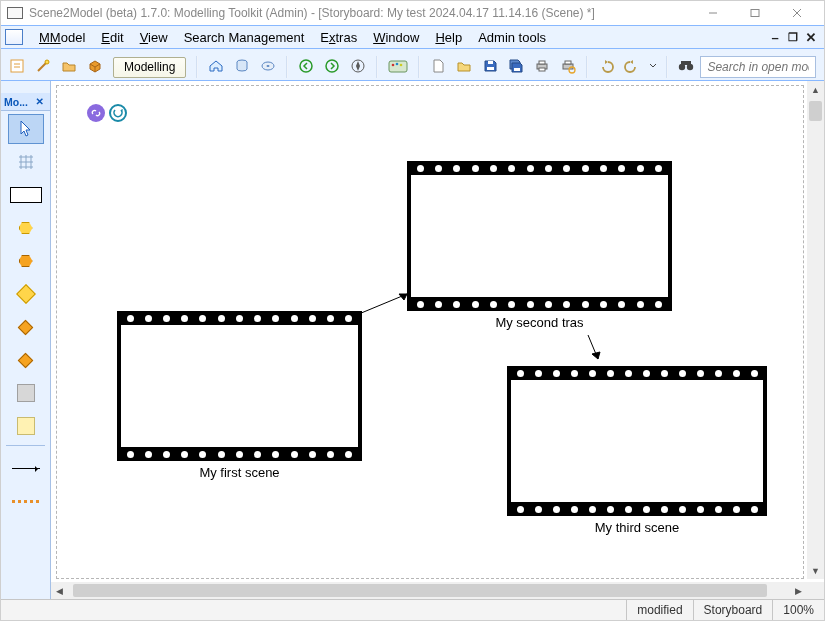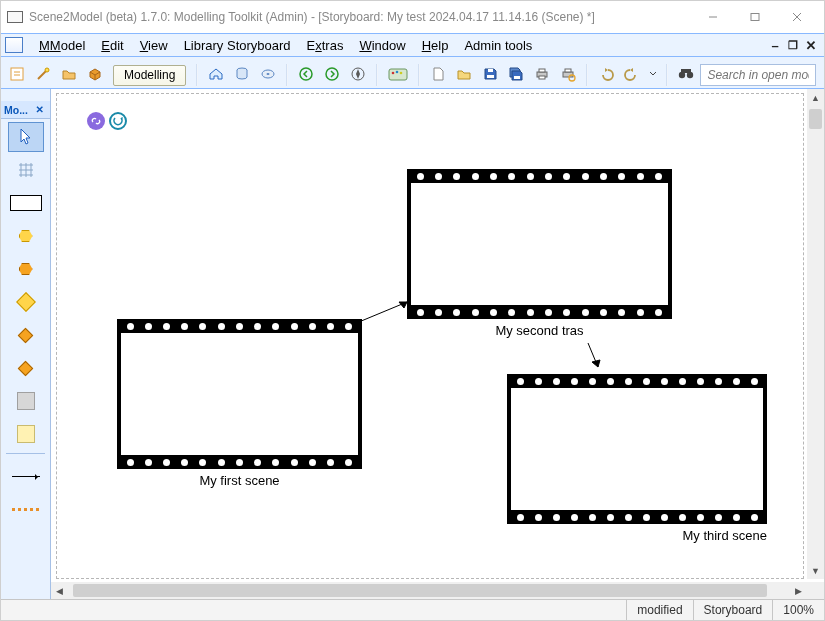--- a/index.html
+++ b/index.html
@@ -1,20 +1,20 @@
 <!DOCTYPE html>
 <html><head>
 <meta charset="utf-8">
 <style>
   * { margin: 0; padding: 0; box-sizing: border-box; }
   body { font-family: "Segoe UI", Tahoma, sans-serif; font-size: 12px; background: #fff; overflow: hidden; }
   #app { width: 825px; height: 621px; display: flex; flex-direction: column; border: 1px solid #cfcfcf; background: #fff; }
 
   
-  .titlebar { height: 32px; background: #fff; display: flex; align-items: center; padding: 0 6px; color: #888; font-size: 12px; }
+  .titlebar { height: 24px; background: #fff; display: flex; align-items: center; padding: 0 6px; color: #888; font-size: 12px; }
   .titlebar .appicon { width: 16px; height: 12px; margin-right: 6px; background: #f8f8f8; border: 1px solid #666; }
   .titlebar .title-text { flex: 1; }
   .winbtns { display: flex; gap: 0; }
   .winbtn { width: 42px; height: 26px; display: flex; align-items: center; justify-content: center; color: #888; font-size: 12px; }
   .winbtn svg { stroke: #8a8a8a; }
 
   
   .menubar { height: 24px; background: #eaf3ff; border-top: 1px solid #88b8ff; border-bottom: 1px solid #88b8ff; display: flex; align-items: stretch; padding: 0 4px; position: relative; }
   .menubar .appicon2 { width: 18px; height: 16px; align-self: center; margin-right: 8px; border: 1px solid #4a7ec8; background: linear-gradient(#fff,#e8f0ff); }
   .menuitem { display: flex; align-items: center; padding: 0 8px; font-size: 13px; color: #000; }
@@ -118,21 +118,21 @@
         <span><span class="ul">M</span><span></span></span>
         <span><span class="ul">M</span>odel</span>
       </div>
     <div class="menuitem">
         <span><span class="ul">E</span>dit</span>
       </div>
     <div class="menuitem">
         <span><span class="ul">V</span>iew</span>
       </div>
     <div class="menuitem">
-        <span>Library Storyboard</span>
+        <span>Search Management</span>
       </div>
     <div class="menuitem">
         <span>E<span class="ul">x</span>tras</span>
       </div>
     <div class="menuitem">
         <span><span class="ul">W</span>indow</span>
       </div>
     <div class="menuitem">
         <span><span class="ul">H</span>elp</span>
       </div>
@@ -436,21 +436,21 @@
                   <i></i>
                   <i></i>
                   <i></i>
                   <i></i>
                   <i></i>
                 </div>
             </div>
             <div class="scene-label">My second tras</div>
           </div>
 
-          <div class="scene" style="left:450px; top:280px;align-items:flex-end;">
+          <div class="scene" style="left:450px; top:280px;">
             <div class="film" style="width:260px;height:150px;">
               <div class="holes top">
                   <i></i>
                   <i></i>
                   <i></i>
                   <i></i>
                   <i></i>
                   <i></i>
                   <i></i>
                   <i></i>

